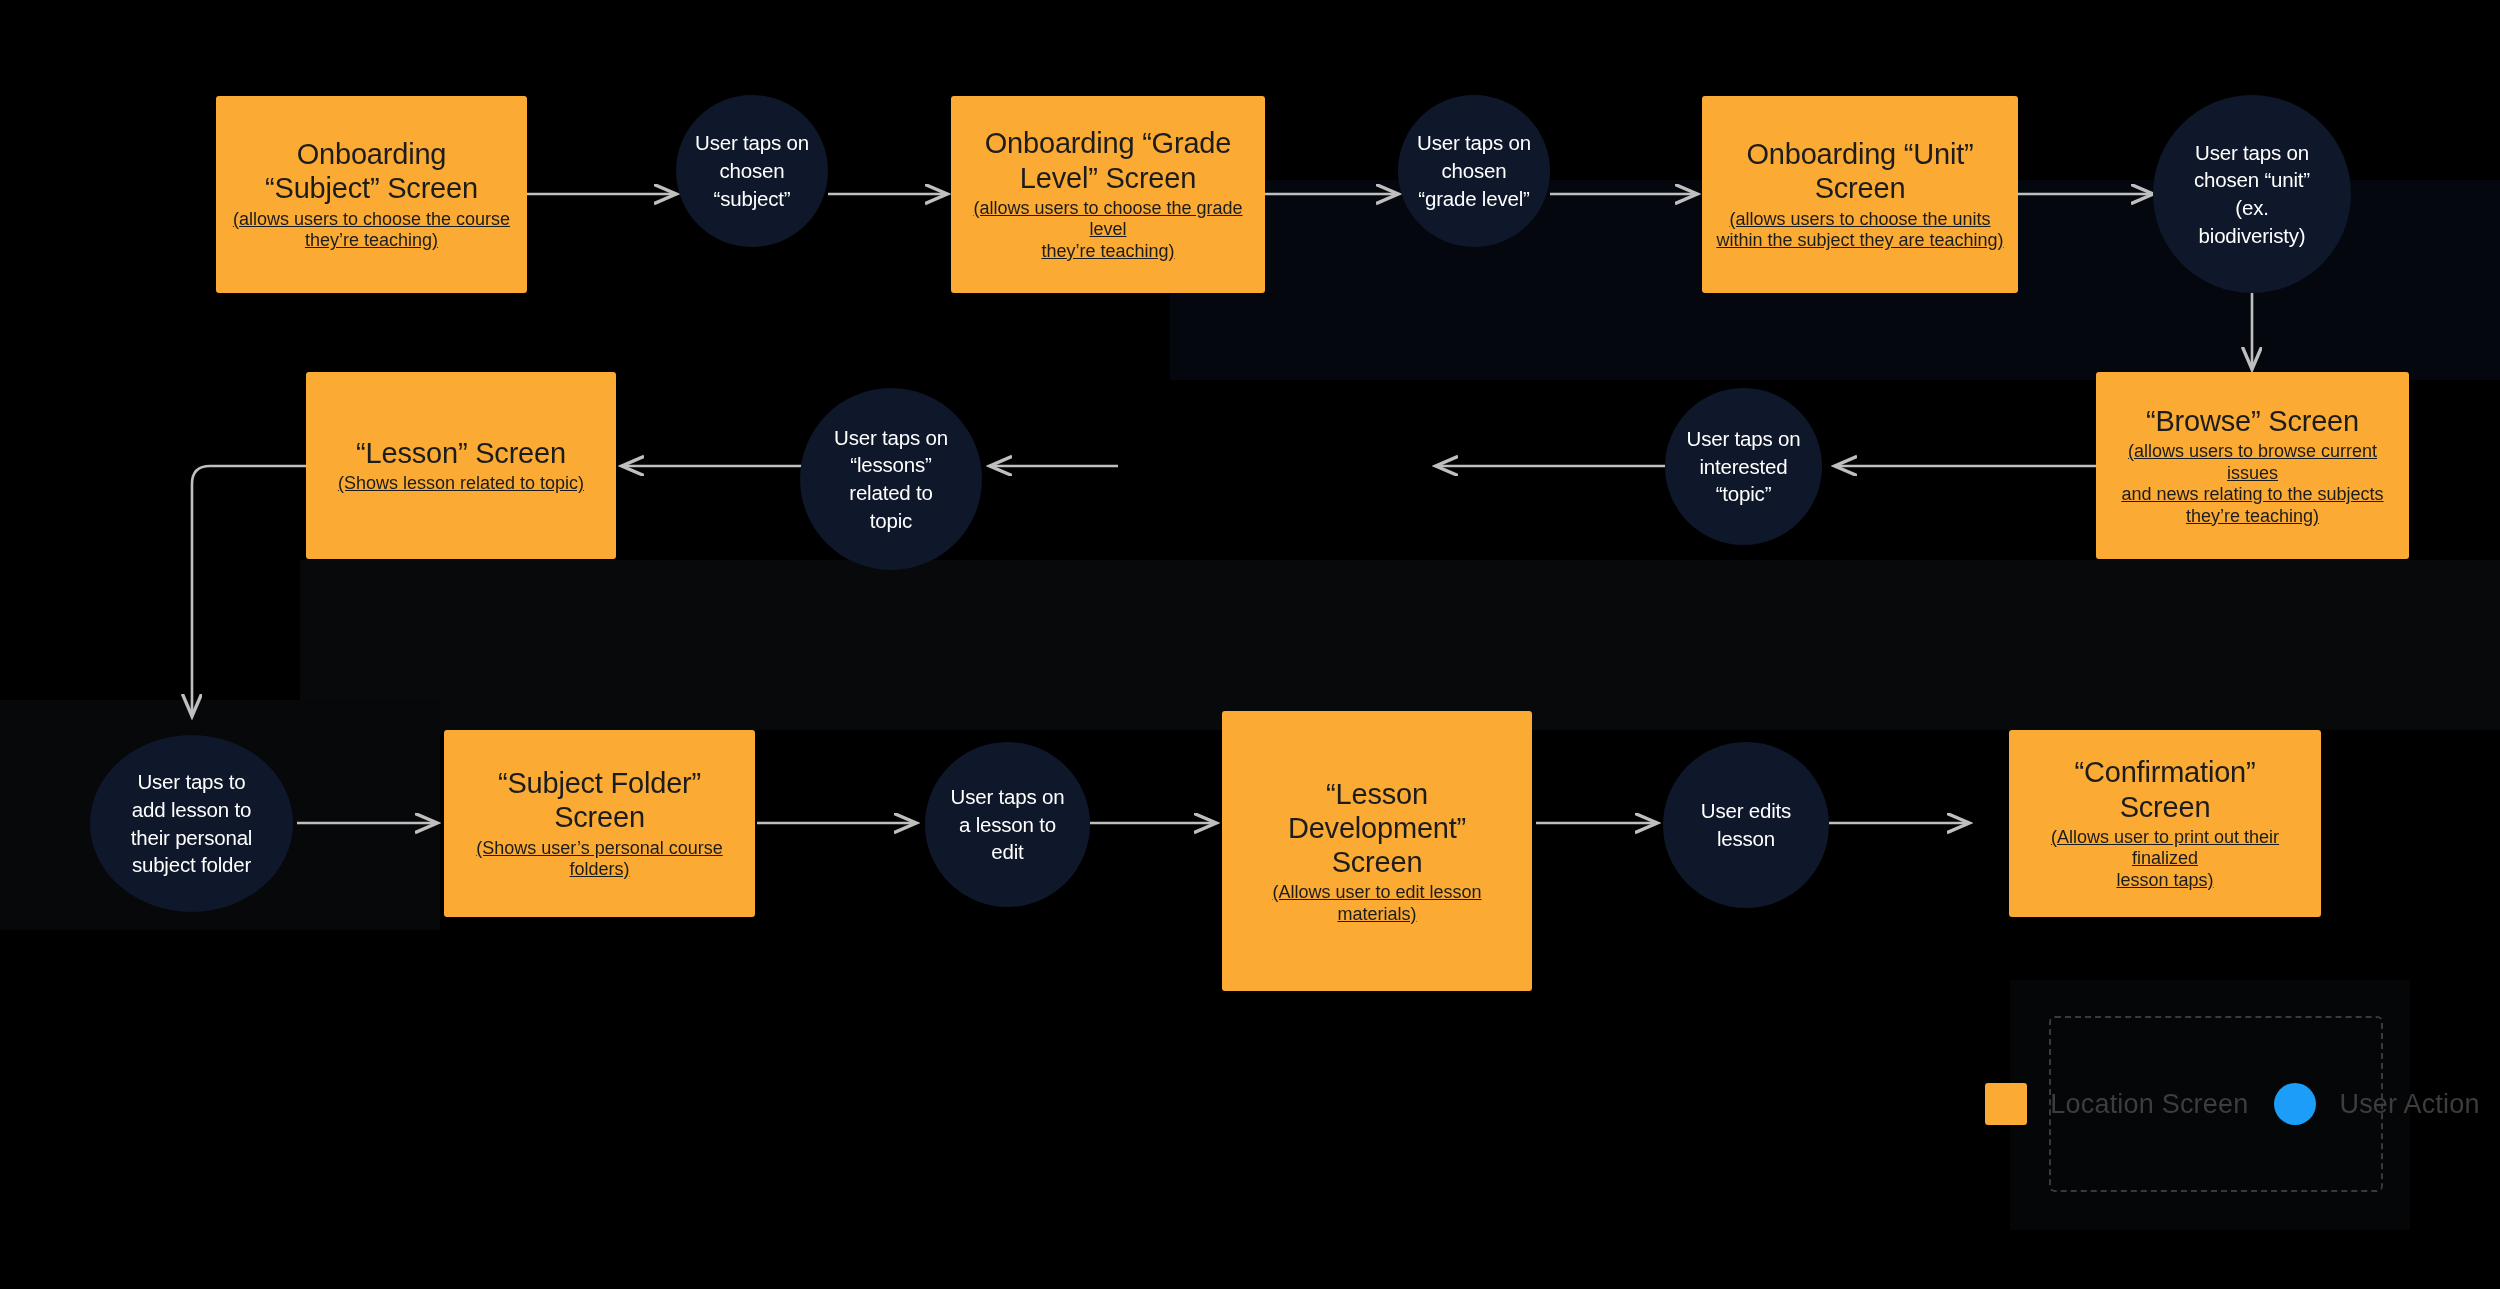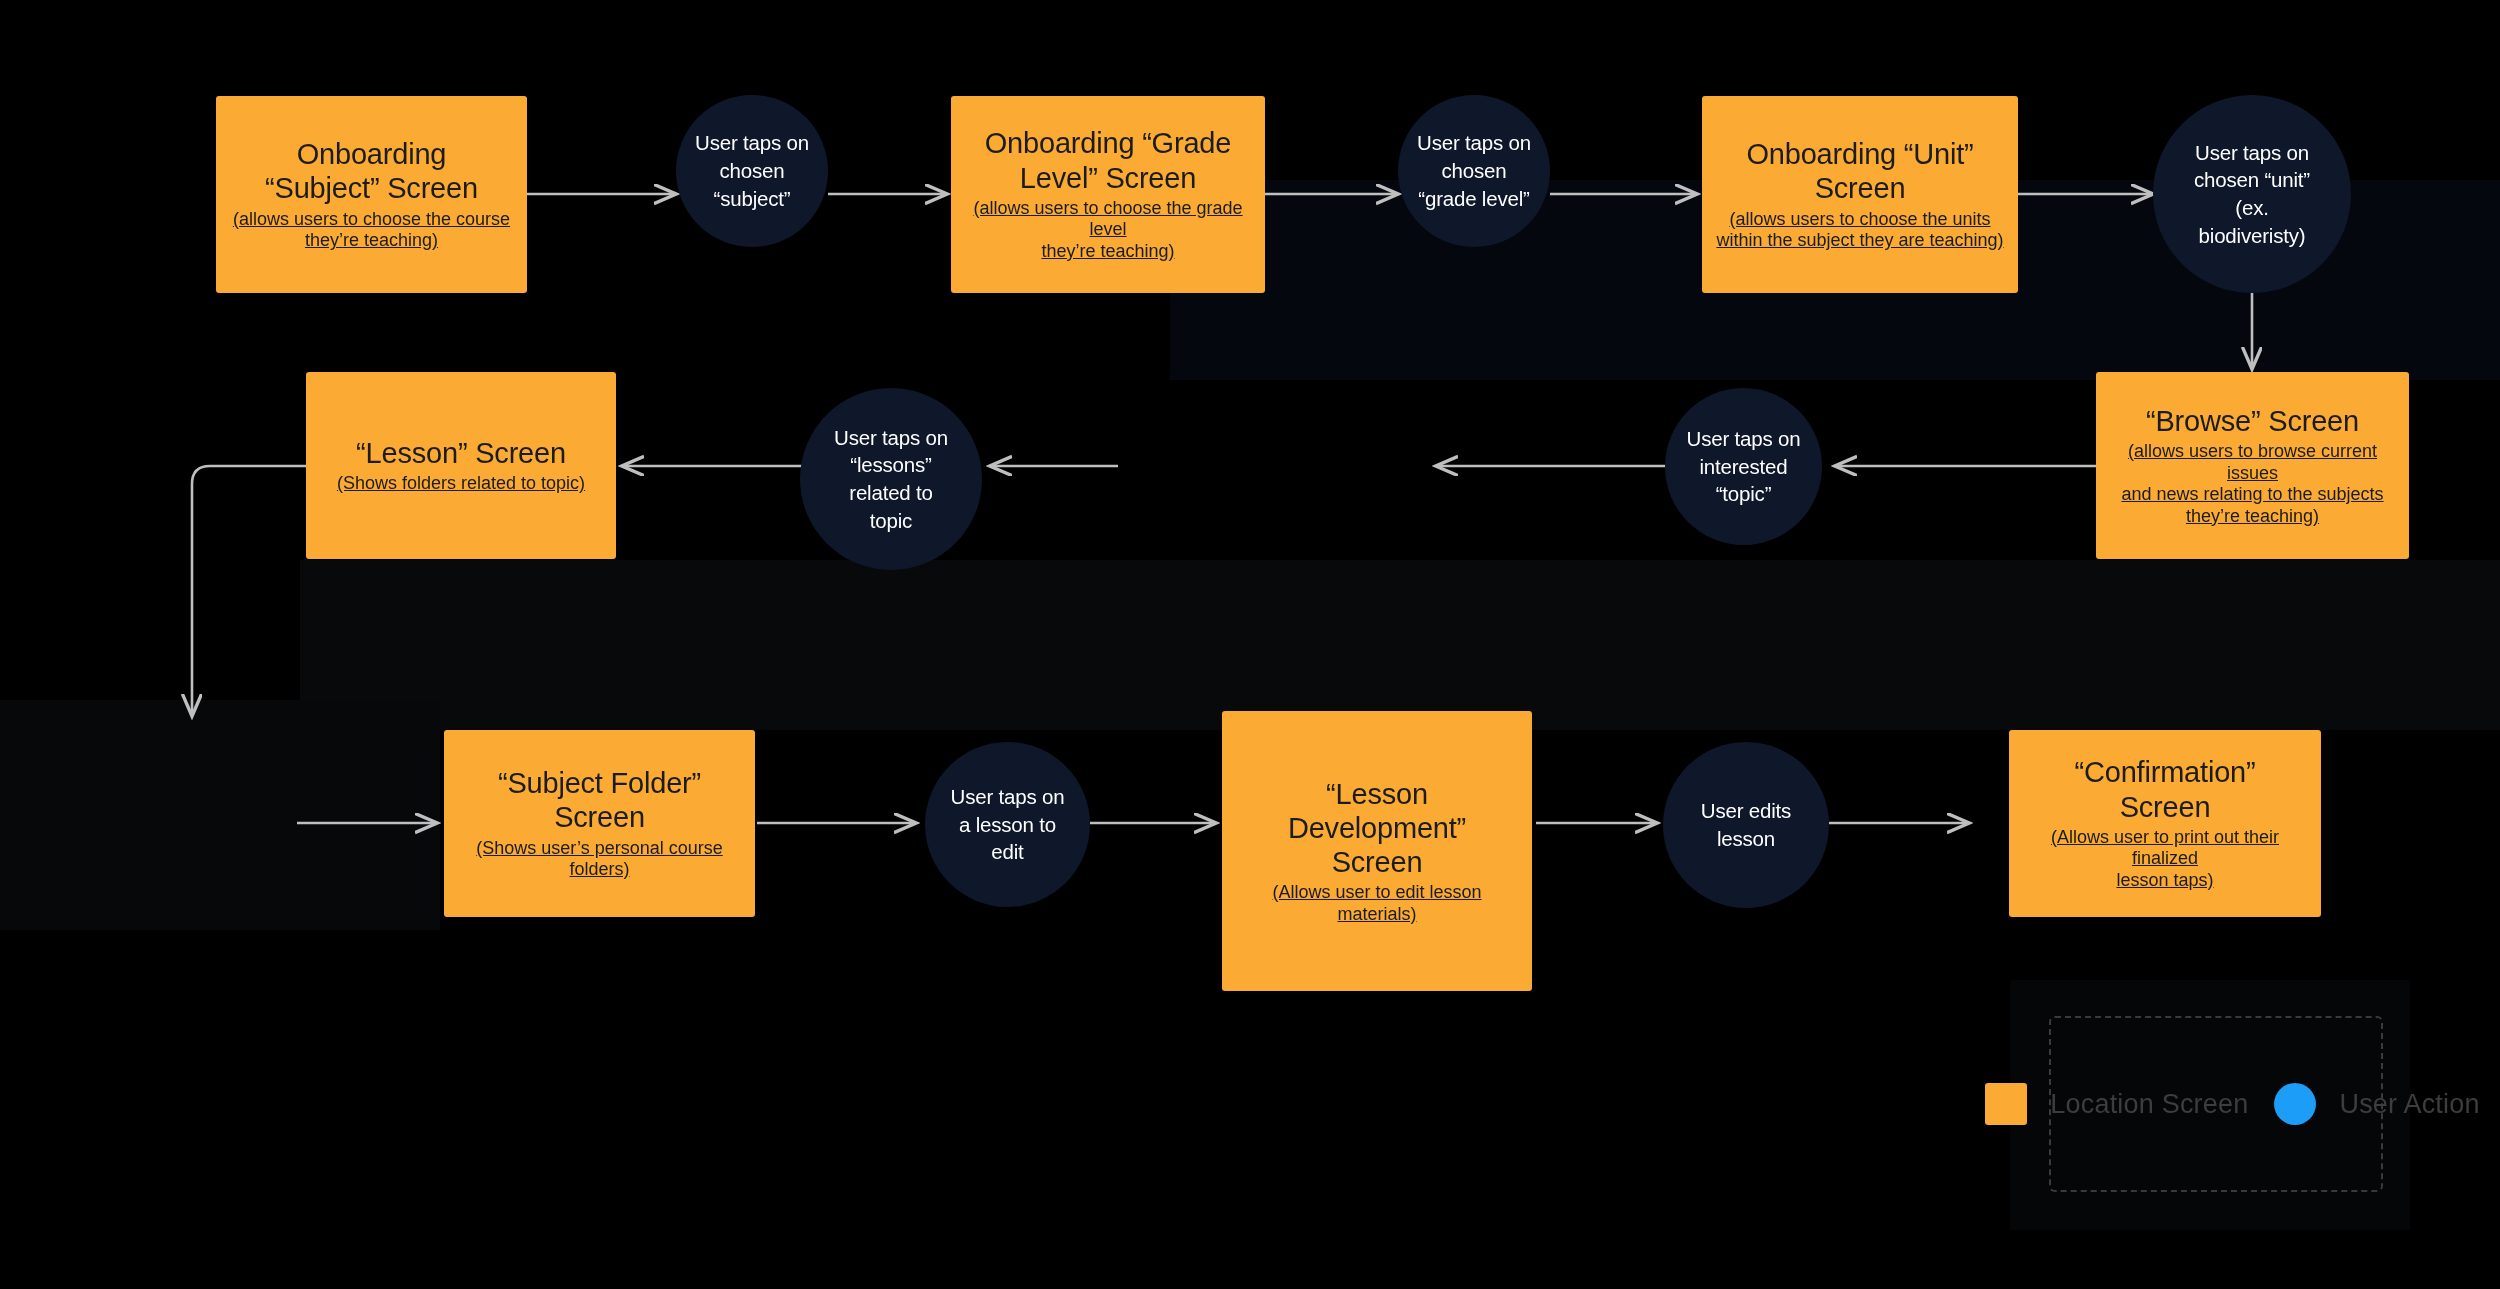--- a/index.html
+++ b/index.html
@@ -217,23 +217,29 @@
 
   <div class="node circle" style="left:800px; top:388px; width:182px; height:182px;">
     <div class="title">User taps on
 “lessons”
 related to
 topic</div>
   </div>
 
   <div class="node box" style="left:306px; top:372px; width:310px; height:187px;">
     <div class="title">“Lesson” Screen</div>
-    <div class="sub">(Shows folders related to topic)</div>
-  </div>
-
+    <div class="sub">(Shows lesson related to topic)</div>
+  </div>
+
+  <div class="node circle" style="left:90px; top:735px; width:203px; height:177px;">
+    <div class="title">User taps to
+add lesson to
+their personal
+subject folder</div>
+  </div>
 
   <div class="node box" style="left:444px; top:730px; width:311px; height:187px;">
     <div class="title">“Subject Folder”
 Screen</div>
     <div class="sub">(Shows user’s personal course folders)</div>
   </div>
 
   <div class="node circle" style="left:925px; top:742px; width:165px; height:165px;">
     <div class="title">User taps on
 a lesson to

